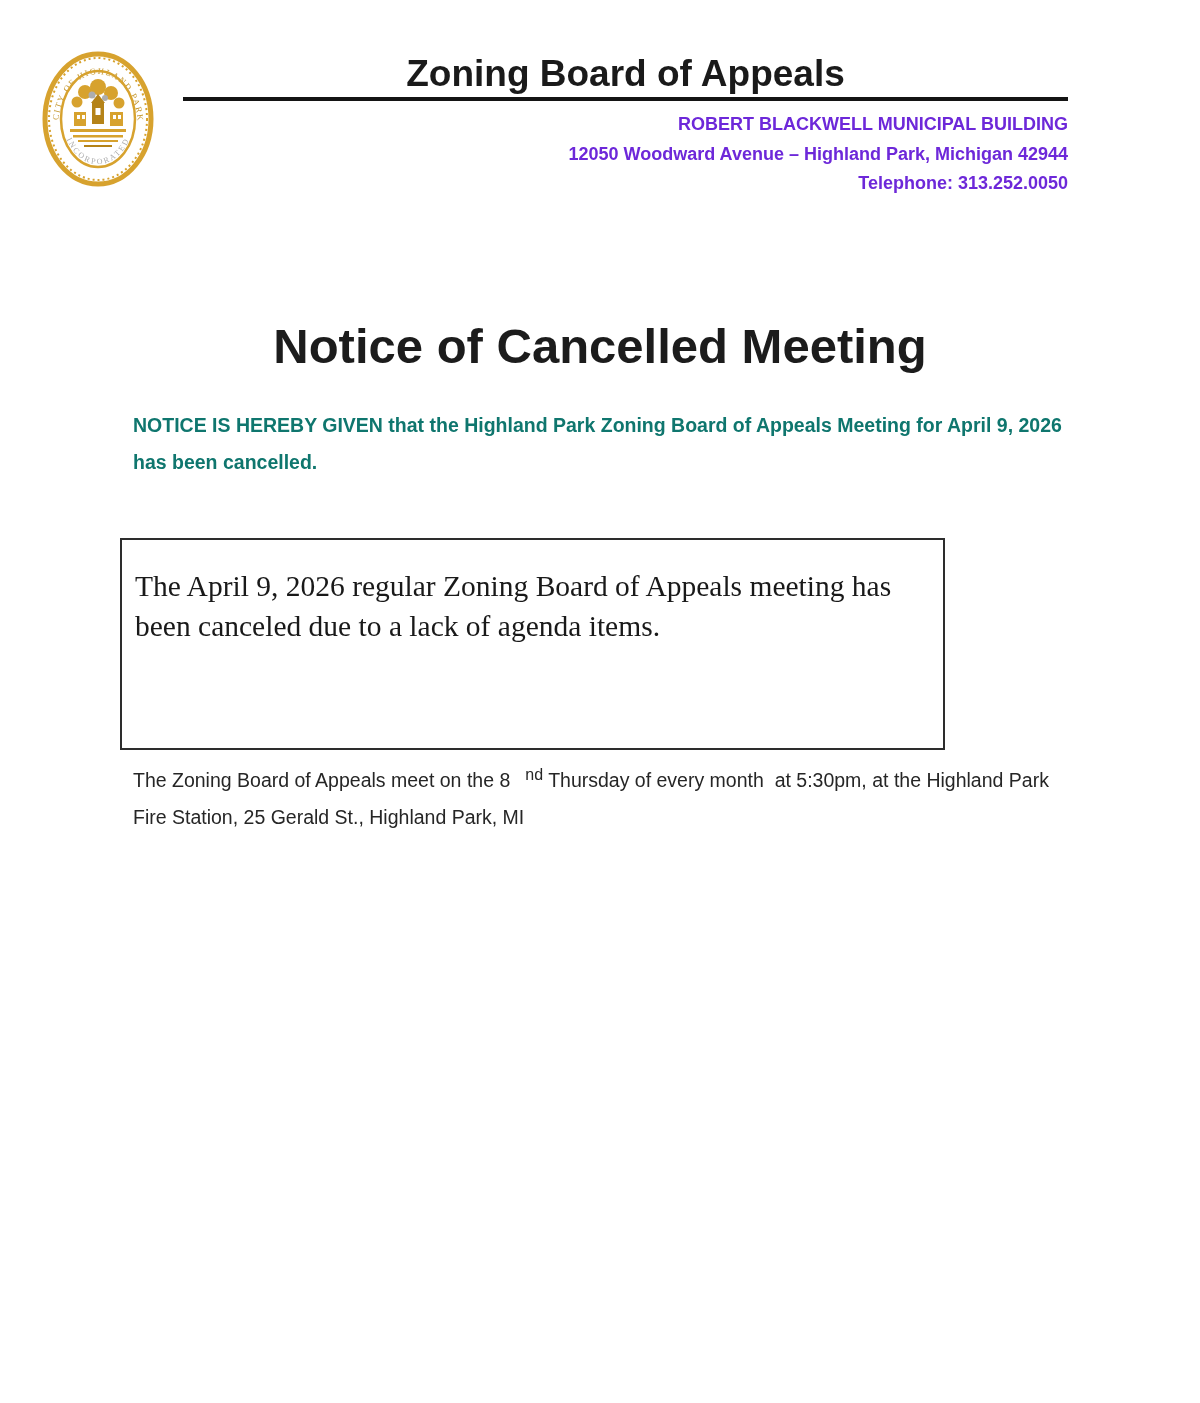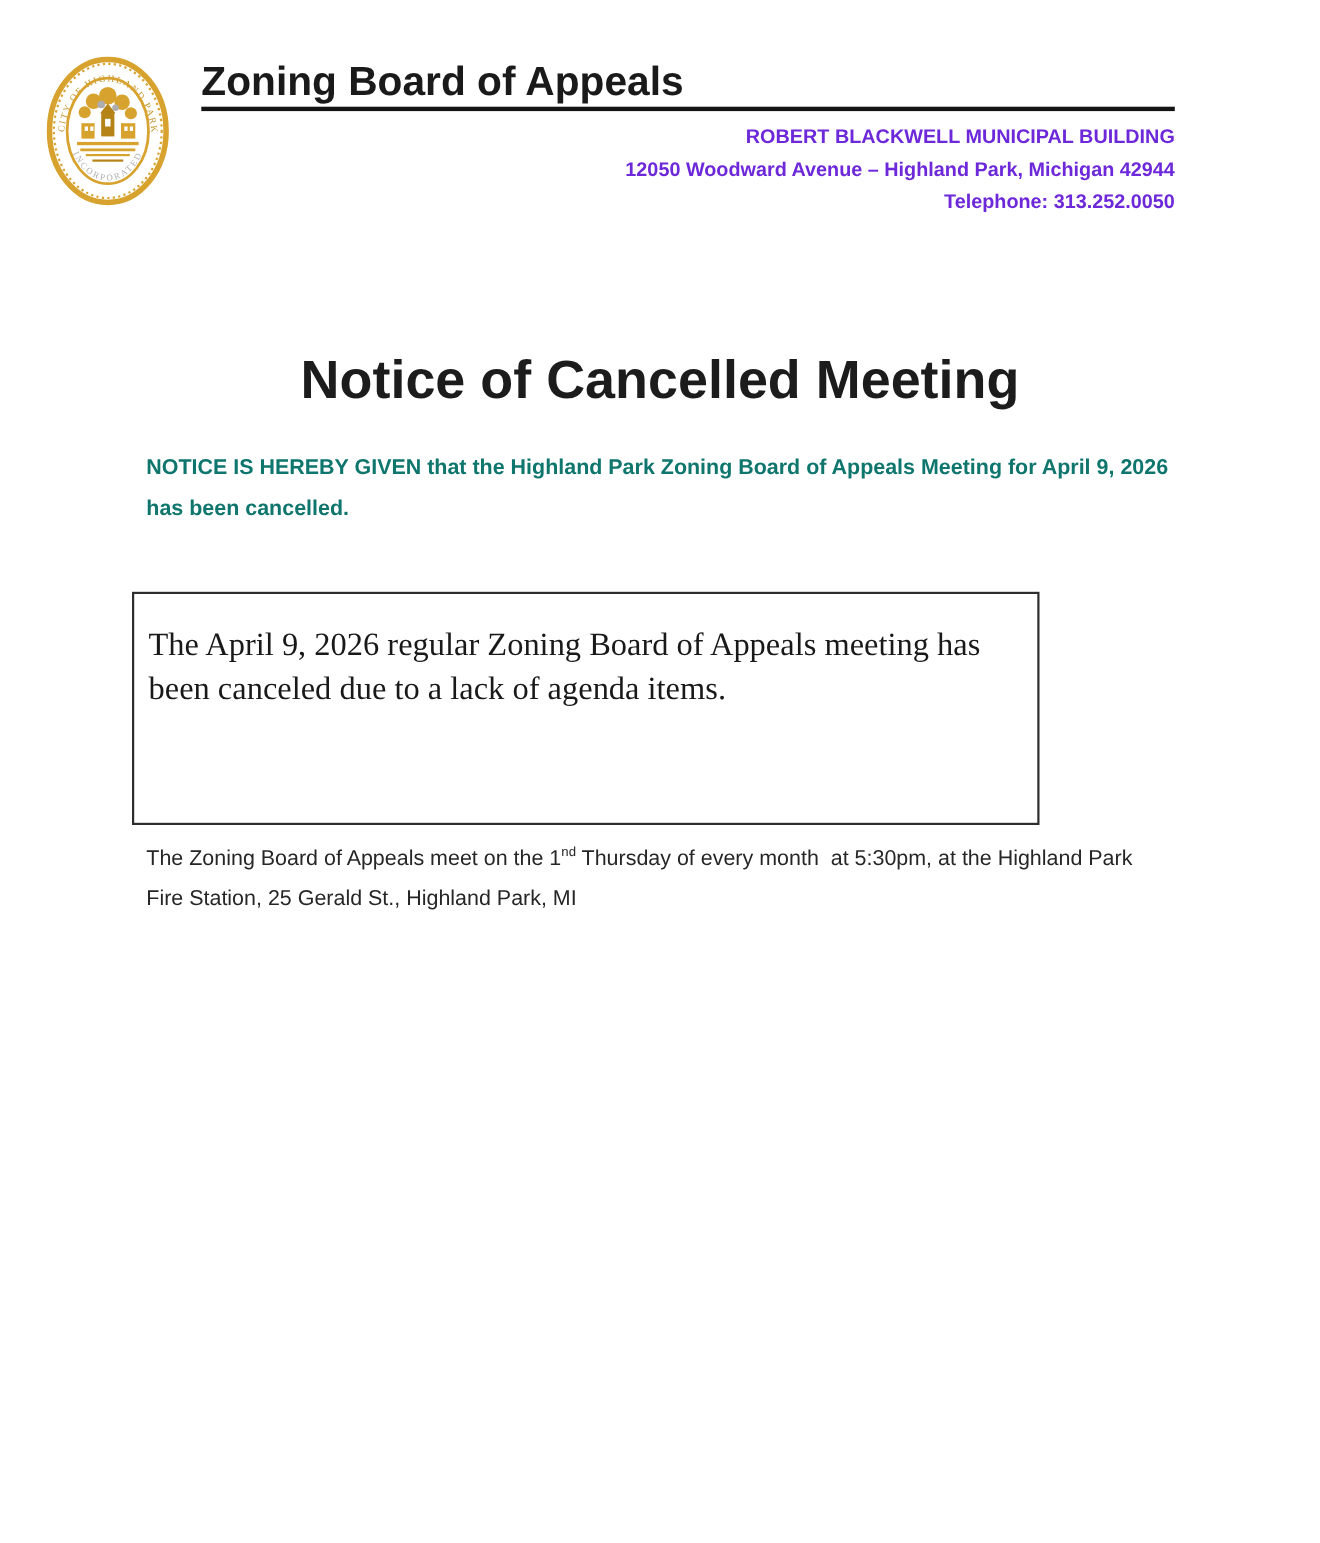--- a/index.html
+++ b/index.html
@@ -18,21 +18,21 @@
     left: 42px;
     top: 50px;
     width: 112px;
     height: 138px;
   }
   .masthead {
     position: absolute;
     left: 183px;
     right: 132px;
     top: 52px;
-    text-align: left;
+    text-align: center;
     border-bottom: 4px solid #141414;
     padding-bottom: 1px;
   }
   .masthead-title {
     font-size: 37px;
     font-weight: bold;
     color: #1a1a1a;
     line-height: 44px;
     letter-spacing: 0px;
     white-space: nowrap;
@@ -98,23 +98,24 @@
     position: absolute;
     left: 133px;
     width: 930px;
     top: 762px;
     font-size: 19.5px;
     line-height: 37px;
     color: #262626;
     white-space: pre-wrap;
   }
   .footer-note sup {
-    font-size: 12px;
+    font-size: 16px;
     vertical-align: super;
     line-height: 0;
+    margin-left: 15px;
   }
 </style>
 </head>
 <body>
 
 <div class="page">
 
   <svg class="seal" viewBox="0 0 112 138" aria-hidden="true">
     <defs>
       <path id="arcTop" d="M 16,76 A 40,52 0 0 1 96,76" fill="none"></path>
@@ -172,15 +173,15 @@
   </div>
 
   <div class="doc-title">Notice of Cancelled Meeting</div>
 
   <div class="notice-par">NOTICE IS HEREBY GIVEN that the Highland Park Zoning Board of Appeals Meeting for April 9, 2026 has been cancelled.</div>
 
   <div class="statement-box">
     <div class="statement-text">The April 9, 2026 regular Zoning Board of Appeals meeting has been canceled due to a lack of agenda items.</div>
   </div>
 
-  <div class="footer-note"><span>The Zoning Board of Appeals meet on the 1</span><sup>nd</sup><span> Thursday of every month  at 5:30pm, at the Highland Park Fire Station, 25 Gerald St., Highland Park, MI</span></div>
+  <div class="footer-note"><span>The Zoning Board of Appeals meet on the 8</span><sup>nd</sup><span> Thursday of every month  at 5:30pm, at the Highland Park Fire Station, 25 Gerald St., Highland Park, MI</span></div>
 
 </div>
 
 </body></html>

